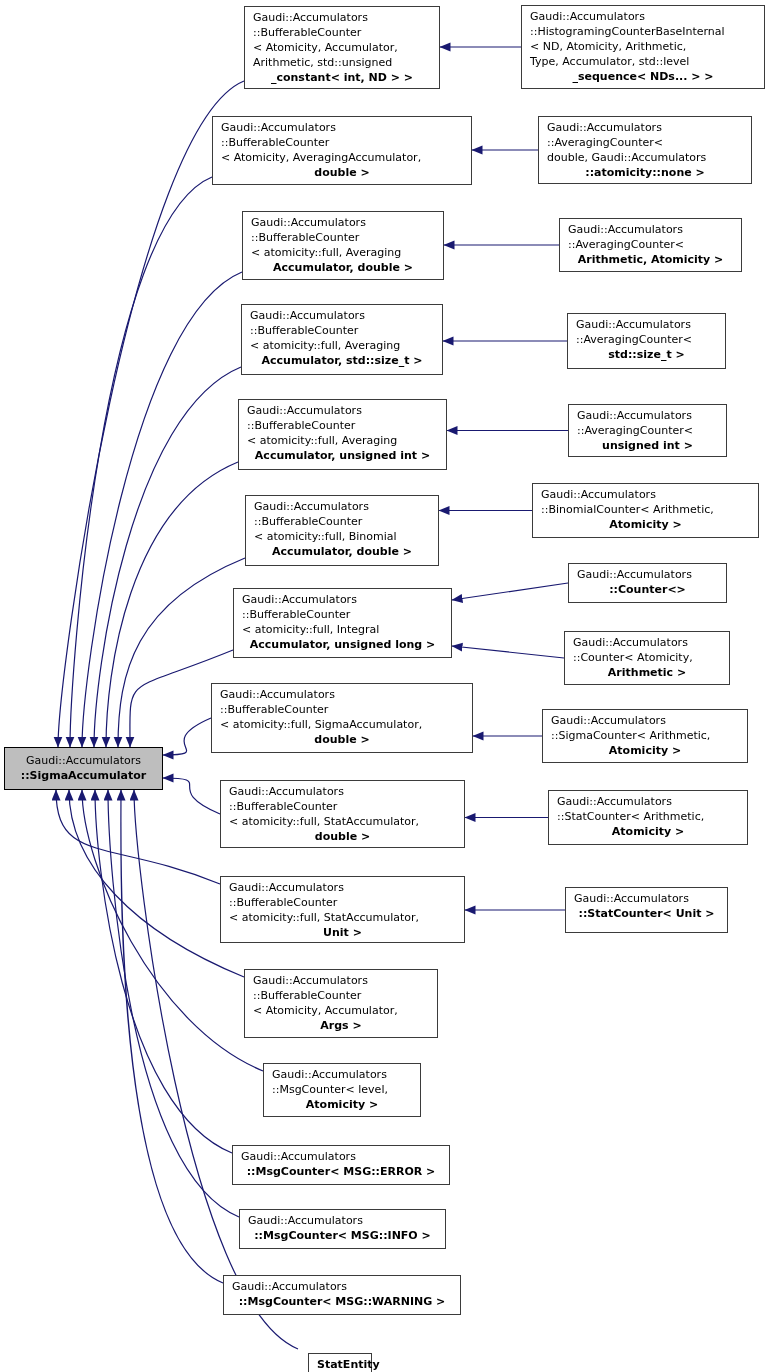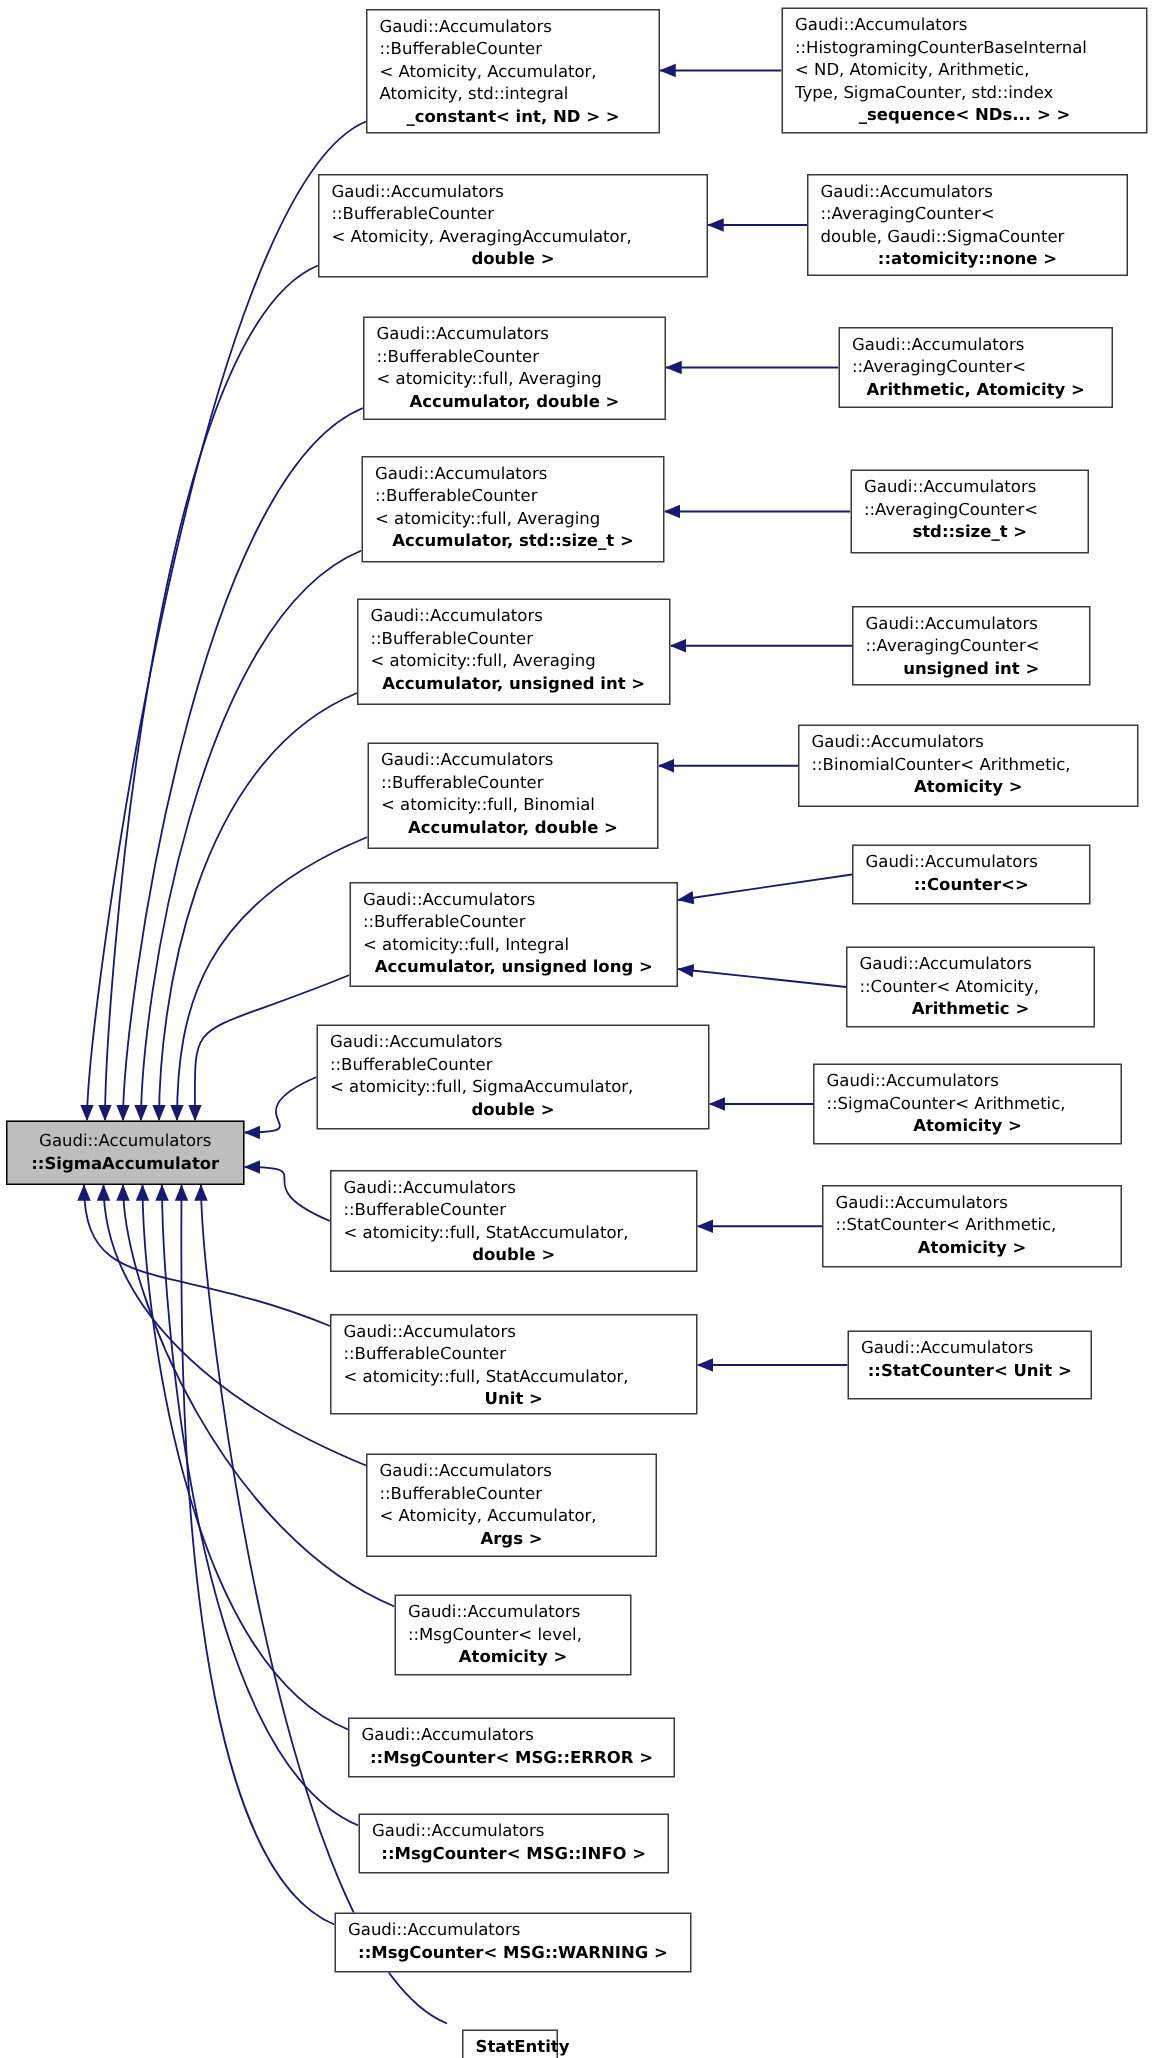--- a/index.html
+++ b/index.html
@@ -73,21 +73,21 @@
   </svg>
   <div id="node-layer">
       <div class="node root" style="left: 4px; top: 747px; width: 159px; height: 43px;">
         <div class="line">Gaudi::Accumulators</div>
         <div class="line center">::SigmaAccumulator</div>
       </div>
       <div class="node" style="left: 244px; top: 6px; width: 196px; height: 83px;">
         <div class="line">Gaudi::Accumulators</div>
         <div class="line">::BufferableCounter</div>
         <div class="line">&lt; Atomicity, Accumulator,</div>
-        <div class="line">Atomicity, std::integral</div>
+        <div class="line">Arithmetic, std::unsigned</div>
         <div class="line center">_constant&lt; int, ND &gt; &gt;</div>
       </div>
       <div class="node" style="left: 212px; top: 116px; width: 260px; height: 69px;">
         <div class="line">Gaudi::Accumulators</div>
         <div class="line">::BufferableCounter</div>
         <div class="line">&lt; Atomicity, AveragingAccumulator,</div>
         <div class="line center">double &gt;</div>
       </div>
       <div class="node" style="left: 242px; top: 211px; width: 202px; height: 69px;">
         <div class="line">Gaudi::Accumulators</div>
@@ -160,27 +160,27 @@
         <div class="line">Gaudi::Accumulators</div>
         <div class="line center">::MsgCounter&lt; MSG::WARNING &gt;</div>
       </div>
       <div class="node" style="left: 308px; top: 1341px; width: 64px; height: 25px; margin-top: 12px;">
         <div class="line center">StatEntity</div>
       </div>
       <div class="node" style="left: 521px; top: 5px; width: 244px; height: 84px;">
         <div class="line">Gaudi::Accumulators</div>
         <div class="line">::HistogramingCounterBaseInternal</div>
         <div class="line">&lt; ND, Atomicity, Arithmetic,</div>
-        <div class="line">Type, SigmaCounter, std::index</div>
+        <div class="line">Type, Accumulator, std::level</div>
         <div class="line center">_sequence&lt; NDs... &gt; &gt;</div>
       </div>
       <div class="node" style="left: 538px; top: 116px; width: 214px; height: 68px;">
         <div class="line">Gaudi::Accumulators</div>
         <div class="line">::AveragingCounter&lt;</div>
-        <div class="line">double, Gaudi::SigmaCounter</div>
+        <div class="line">double, Gaudi::Accumulators</div>
         <div class="line center">::atomicity::none &gt;</div>
       </div>
       <div class="node" style="left: 559px; top: 218px; width: 183px; height: 54px;">
         <div class="line">Gaudi::Accumulators</div>
         <div class="line">::AveragingCounter&lt;</div>
         <div class="line center">Arithmetic, Atomicity &gt;</div>
       </div>
       <div class="node" style="left: 567px; top: 313px; width: 159px; height: 56px;">
         <div class="line">Gaudi::Accumulators</div>
         <div class="line">::AveragingCounter&lt;</div>

